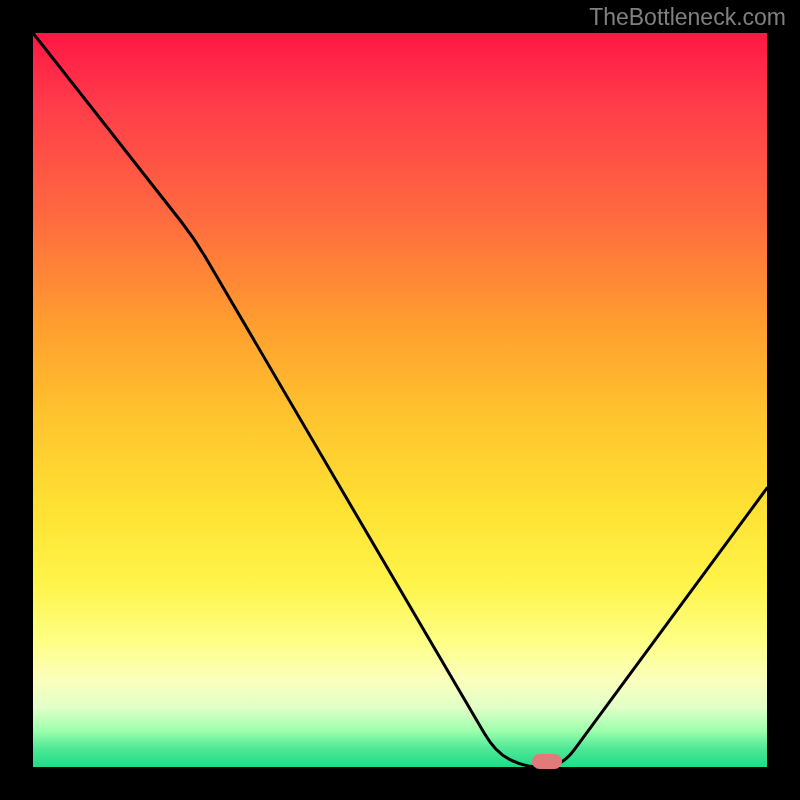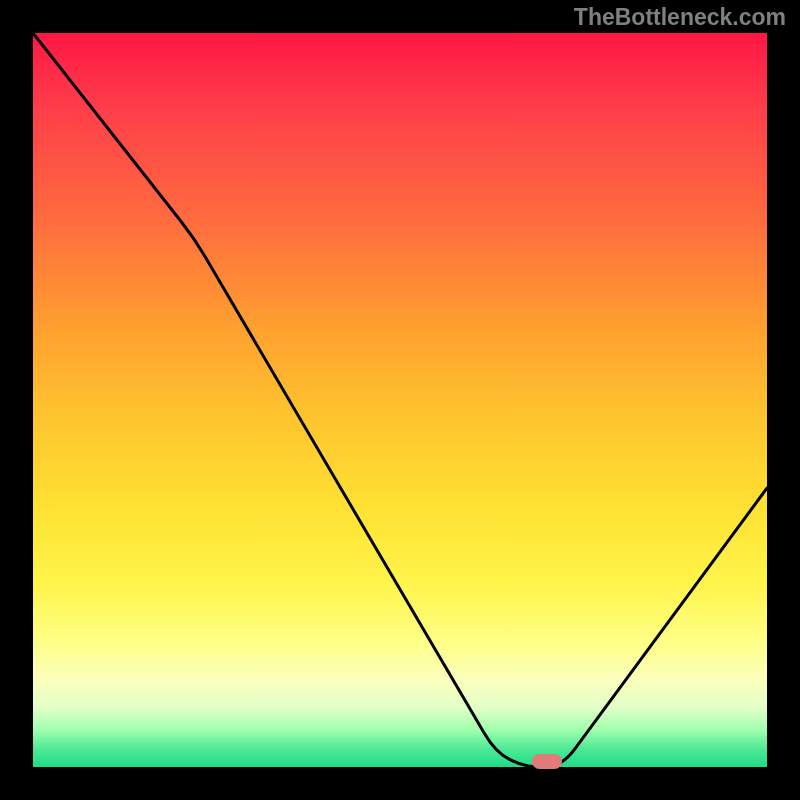--- a/index.html
+++ b/index.html
@@ -3,21 +3,21 @@
 <meta charset="utf-8">
 <style>
   * { margin: 0; padding: 0; box-sizing: border-box; }
   body { width: 800px; height: 800px; background: #000; position: relative; font-family: Arial, sans-serif; }
   .watermark {
     position: absolute;
     top: 4px;
     right: 14px;
     color: #808080;
     font-size: 23px;
-    font-weight: 700;
+    font-weight: 400;
     z-index: 10;
   }
   .frame {
     position: absolute;
     left: 33px;
     top: 33px;
     width: 734px;
     height: 734px;
     background: linear-gradient(to bottom,
       #ff1744 0%,

